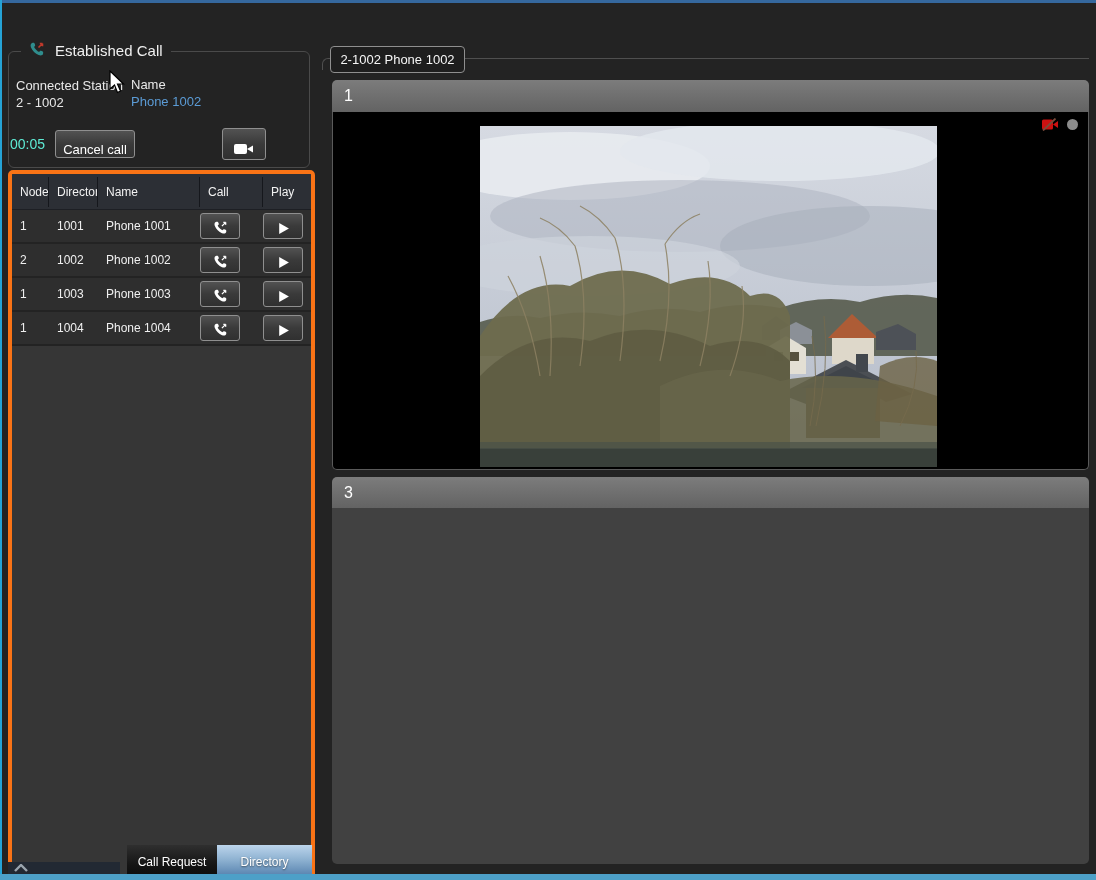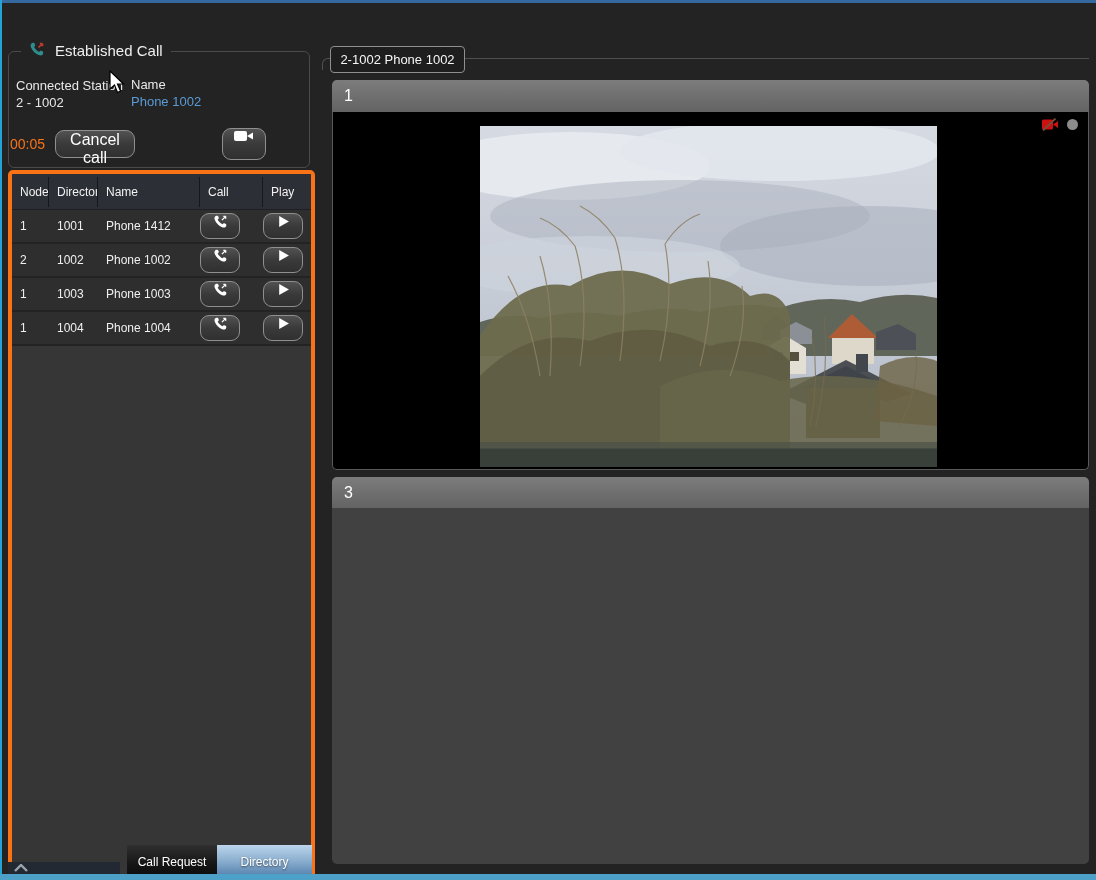--- a/index.html
+++ b/index.html
@@ -25,26 +25,26 @@
   }
   #established-legend {
     position:absolute; left:12px; top:-11px; padding:0 8px;
     background:#232323; display:flex; align-items:center; gap:10px;
     font-size:15px; color:#f0f0f0;
   }
   .label-sm { font-size:13px; color:#e8e8e8; }
   .value-blue { color:#5b9bd5; }
   #connected-station { position:absolute; left:7px; top:25px; line-height:17px; }
   #name-block { position:absolute; left:122px; top:24px; line-height:17px; }
-  #call-timer { position:absolute; left:1px; top:84px; font-size:14px; color:#f97316; }
+  #call-timer { position:absolute; left:1px; top:84px; font-size:14px; color:#5eead4; }
   .btn {
     background:linear-gradient(#525252,#3a3a3a 50%,#303030);
-    border:1px solid #8f8f8f; border-radius:9px; color:#fff;
-    font-size:16px; font-family:"Liberation Sans", sans-serif;
-    display:flex; align-items:flex-start; justify-content:center; cursor:default;
+    border:1px solid #8f8f8f; border-radius:3px; color:#fff;
+    font-size:13px; font-family:"Liberation Sans", sans-serif;
+    display:flex; align-items:flex-end; justify-content:center; cursor:default;
   }
   #cancel-call-btn { position:absolute; left:46px; top:78px; width:80px; height:28px; }
   #video-call-btn  { position:absolute; left:213px; top:76px; width:44px; height:32px; }
 
   
   #stations-panel {
     position:absolute; left:8px; top:170px; width:307px; height:783px;
     border:4px solid #f97316; border-radius:5px; background:#363636; overflow:hidden;
   }
   .srow { display:grid; grid-template-columns:37px 49px 102px 63px 1fr; align-items:center; }
@@ -160,21 +160,21 @@
       <div class="hcell">Node</div>
       <div class="hcell">Directory</div>
       <div class="hcell">Name</div>
       <div class="hcell">Call</div>
       <div class="hcell">Play</div>
     </div>
 
     <div class="srow station-row">
       <div class="cell">1</div>
       <div class="cell">1001</div>
-      <div class="cell">Phone 1412</div>
+      <div class="cell">Phone 1001</div>
       <div>
           <button class="btn icon-btn">
             <span><svg width="15" height="15" viewBox="0 0 16 16">
                 <path d="M3 2 C5 1.4 5.6 2 6 3.4 C6.4 4.8 6 5.2 5 5.8 C5.6 7.6 8.4 10.4 10.2 11 C10.8 10 11.2 9.6 12.6 10 C14 10.4 14.6 11 14 13 C13.4 14.6 11.6 14.8 9.6 14 C6.4 12.8 3.2 9.6 2 6.4 C1.2 4.4 1.6 2.6 3 2 Z" fill="#fff"></path>
                 <path d="M9.5 6.5 L13.5 2.5 M13.5 2.5 L11 2.5 M13.5 2.5 L13.5 5" stroke="#fff" stroke-width="1.4" fill="none"></path>
               </svg></span>
           </button>
         </div>
       <div>
           <button class="btn icon-btn">

